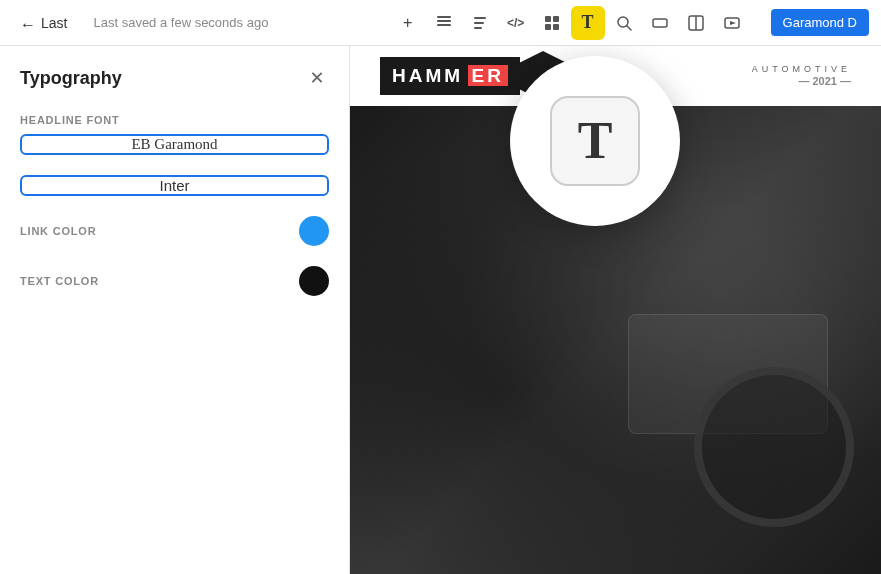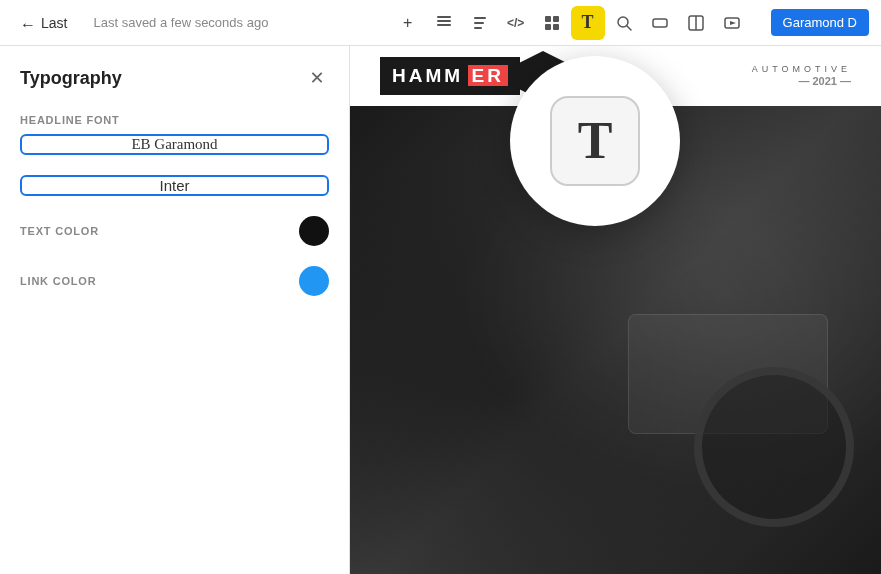--- a/index.html
+++ b/index.html
@@ -334,27 +334,27 @@
     <div class="field-group">
       <div class="field-label">HEADLINE FONT</div>
       <div class="font-selector" style="font-family: Georgia, serif;">EB Garamond</div>
     </div>
 
     <div class="field-group">
       <div class="font-selector">Inter</div>
     </div>
 
     <div class="color-field">
+      <span class="color-label">LINK COLOR</span>
+      <div class="color-swatch blue"></div>
+    </div>
+
+    <div class="color-field">
       <span class="color-label">TEXT COLOR</span>
       <div class="color-swatch black"></div>
-    </div>
-
-    <div class="color-field">
-      <span class="color-label">LINK COLOR</span>
-      <div class="color-swatch blue"></div>
     </div>
   </div>
 
   <div class="canvas-area">
 
     <div class="tooltip-overlay">
       <div class="tooltip-circle">
         <div class="tooltip-icon-box">
           <span class="tooltip-t">T</span>
         </div>

